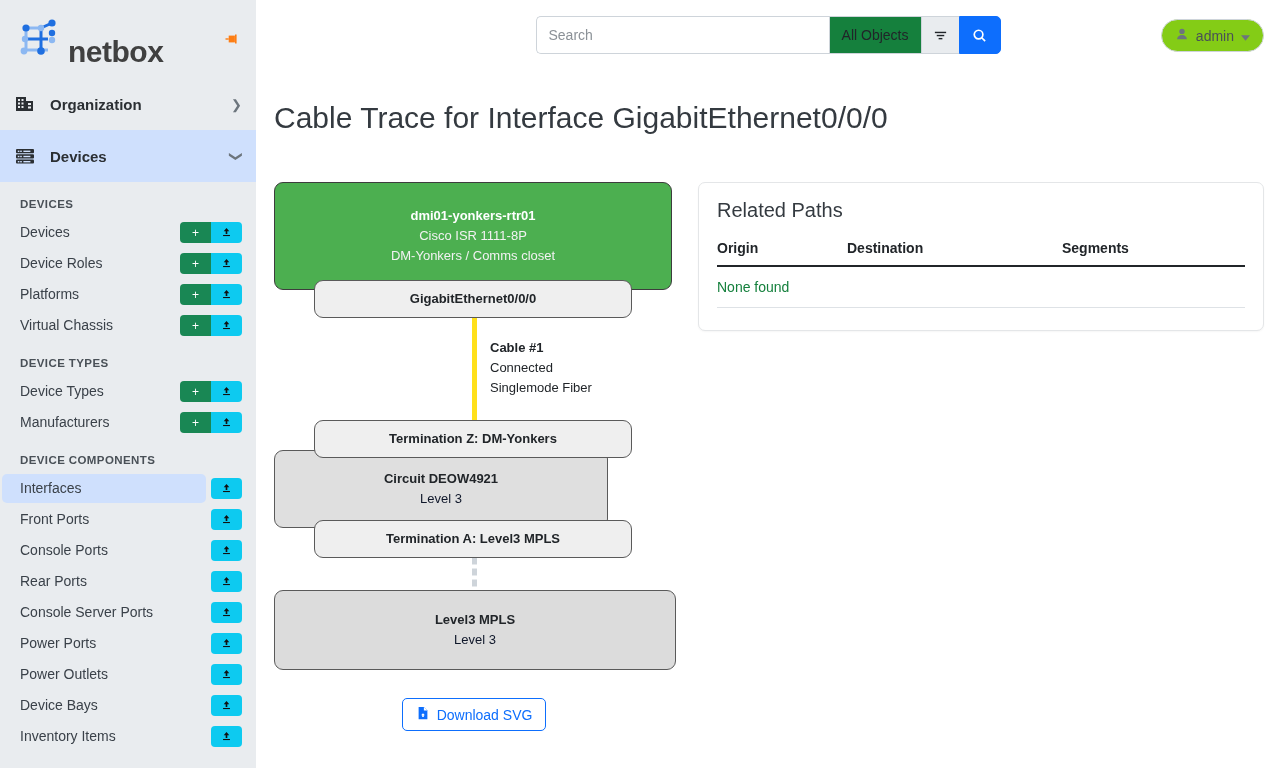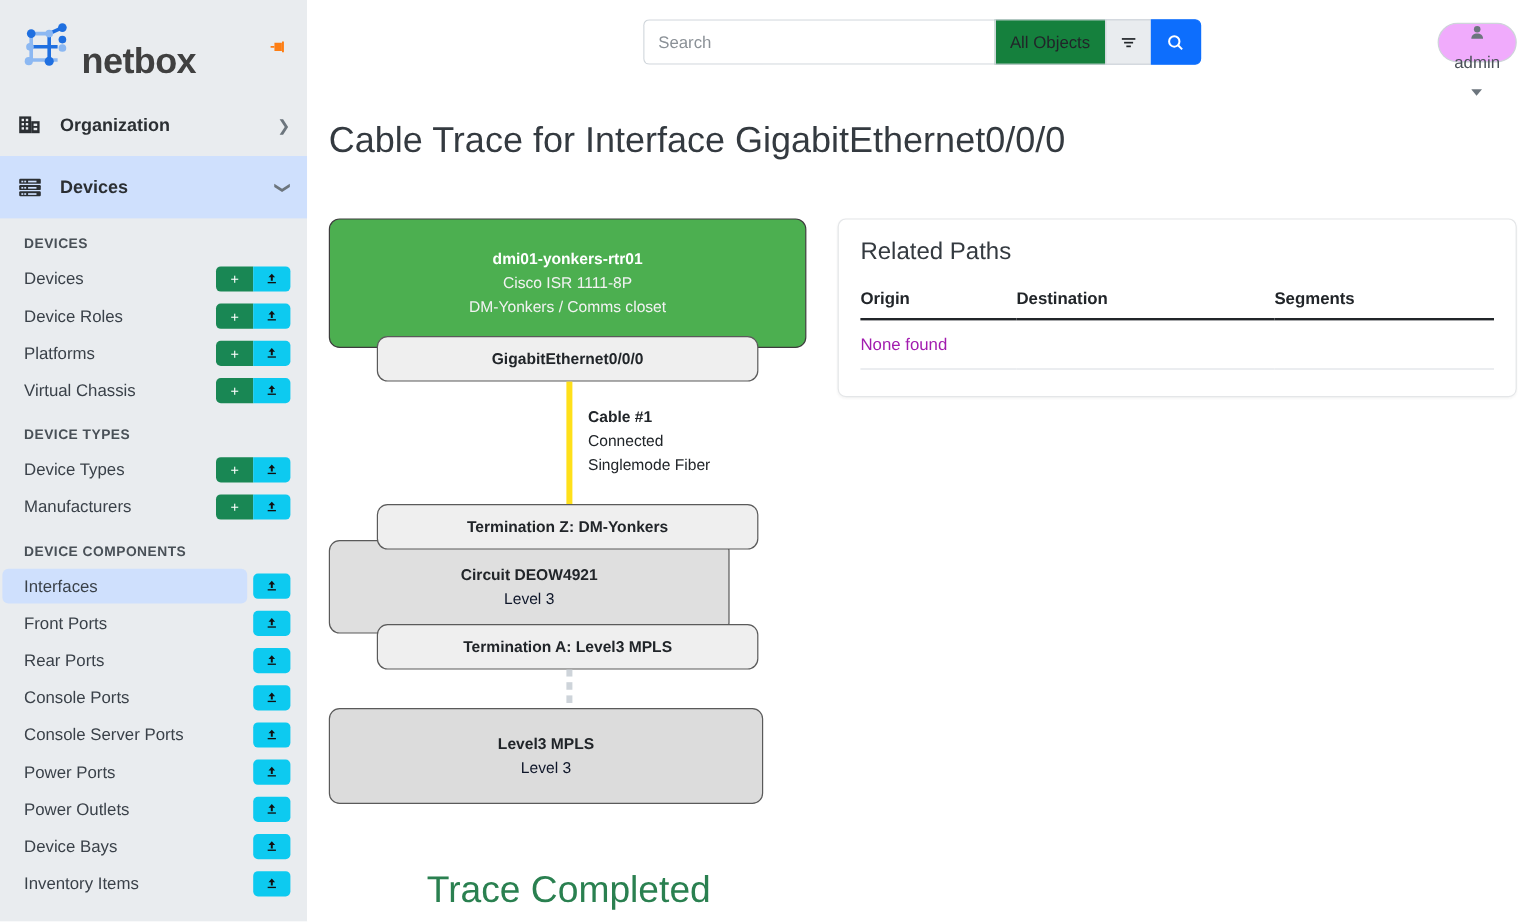--- a/index.html
+++ b/index.html
@@ -170,25 +170,24 @@
   }
   .user-menu {
     position: absolute;
     right: 16px; top: 19px;
     height: 33px;
     display: flex; align-items: center;
     gap: 7px;
     padding: 0 13px;
     border: 1px solid #ced4da;
     border-radius: 17px;
-    background: #f0abfc;
+    background: #84cc16;
     cursor: pointer;
     color: #495057;
     font-size: 14px;
-    flex-direction: column;
   }
 
   .page-title {
     font-size: 30px;
     font-weight: 400;
     color: #343a40;
     padding: 10px 0 0 18px;
     line-height: 1.2;
   }
 
@@ -303,21 +302,21 @@
   table.paths th {
     text-align: left;
     font-size: 14px;
     font-weight: 700;
     color: #212529;
     padding: 0 0 9px 0;
     border-bottom: 2px solid #212529;
   }
   table.paths td {
     font-size: 14px;
-    color: #a21caf;
+    color: #15803d;
     padding: 12px 0;
     border-bottom: 1px solid #dee2e6;
   }
 </style>
 </head>
 <body>
 
 <div id="app">
 
   <aside class="sidebar">
@@ -489,32 +488,32 @@
       <span class="nav-btns">
         <span class="btn-import solo">
           <svg viewBox="0 0 16 16" width="11" height="11" fill="#111">
               <path d="M8 1.5 12 6H9.2v4.2H6.8V6H4z"></path>
               <rect x="3" y="11.6" width="10" height="1.6"></rect>
             </svg>
         </span>
       </span>
     </div>
     <div class="nav-item">
+      <span class="nav-item-label">Console Ports</span>
+      <span class="nav-btns">
+        <span class="btn-import solo">
+          <svg viewBox="0 0 16 16" width="11" height="11" fill="#111">
+              <path d="M8 1.5 12 6H9.2v4.2H6.8V6H4z"></path>
+              <rect x="3" y="11.6" width="10" height="1.6"></rect>
+            </svg>
+        </span>
+      </span>
+    </div>
+    <div class="nav-item">
       <span class="nav-item-label">Rear Ports</span>
-      <span class="nav-btns">
-        <span class="btn-import solo">
-          <svg viewBox="0 0 16 16" width="11" height="11" fill="#111">
-              <path d="M8 1.5 12 6H9.2v4.2H6.8V6H4z"></path>
-              <rect x="3" y="11.6" width="10" height="1.6"></rect>
-            </svg>
-        </span>
-      </span>
-    </div>
-    <div class="nav-item">
-      <span class="nav-item-label">Console Ports</span>
       <span class="nav-btns">
         <span class="btn-import solo">
           <svg viewBox="0 0 16 16" width="11" height="11" fill="#111">
               <path d="M8 1.5 12 6H9.2v4.2H6.8V6H4z"></path>
               <rect x="3" y="11.6" width="10" height="1.6"></rect>
             </svg>
         </span>
       </span>
     </div>
     <div class="nav-item">
@@ -640,26 +639,38 @@
           </div>
           <div class="node term" style="left:40px; top:238px; width:318px; height:38px;">
             <div class="node-title">Termination Z: DM-Yonkers</div>
           </div>
           <div class="node term" style="left:40px; top:338px; width:318px; height:38px;">
             <div class="node-title">Termination A: Level3 MPLS</div>
           </div>
 
           <div class="dotted-line" style="left:198px; top:376px; height:32px;"></div>
 
-          <div class="node provider" style="left:0px; top:408px; width:362px; height:80px;">
+          <div class="node provider" style="left:0px; top:408px; width:402px; height:80px;">
             <div class="node-title">Level3 MPLS</div>
             <div class="node-sub">Level 3</div>
           </div>
         </div>
 
+        <div class="download-row">
+          <button class="btn-download">
+            <span>
+              <svg viewBox="0 0 16 16" width="14" height="14" fill="#0d6efd">
+                <path d="M3 1h6l4 4v10H3z"></path>
+                <path d="M9 1v4h4" fill="#ffffff"></path>
+                <path d="M8 8.2l2.2 2.4H8.9v2.1H7.1v-2.1H5.8z" fill="#ffffff"></path>
+              </svg>
+            </span>
+            <span>Download SVG</span>
+          </button>
+        </div>
 
         <div class="trace-status">Trace Completed</div>
       </div>
 
       <div class="card">
         <div class="card-title">Related Paths</div>
         <table class="paths">
           <thead>
             <tr>
               <th style="width:130px">Origin</th>

